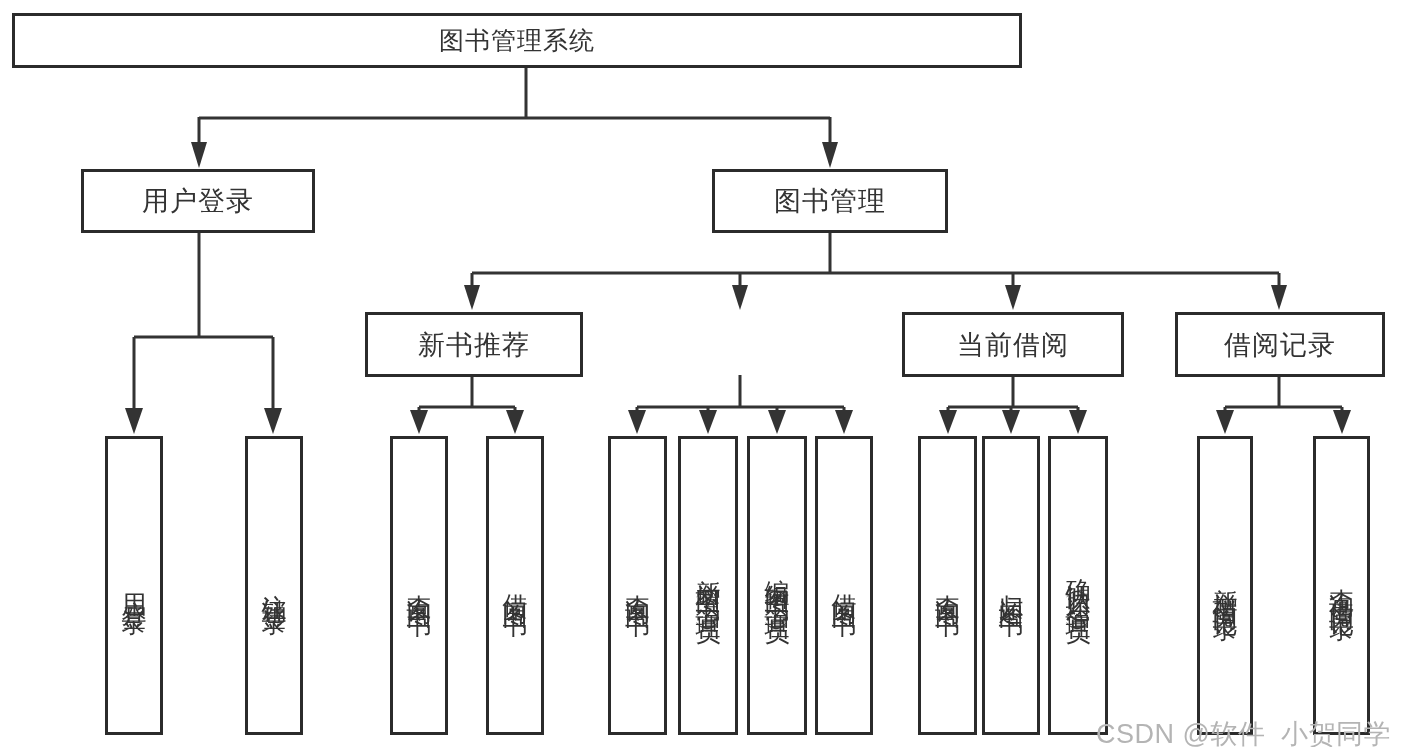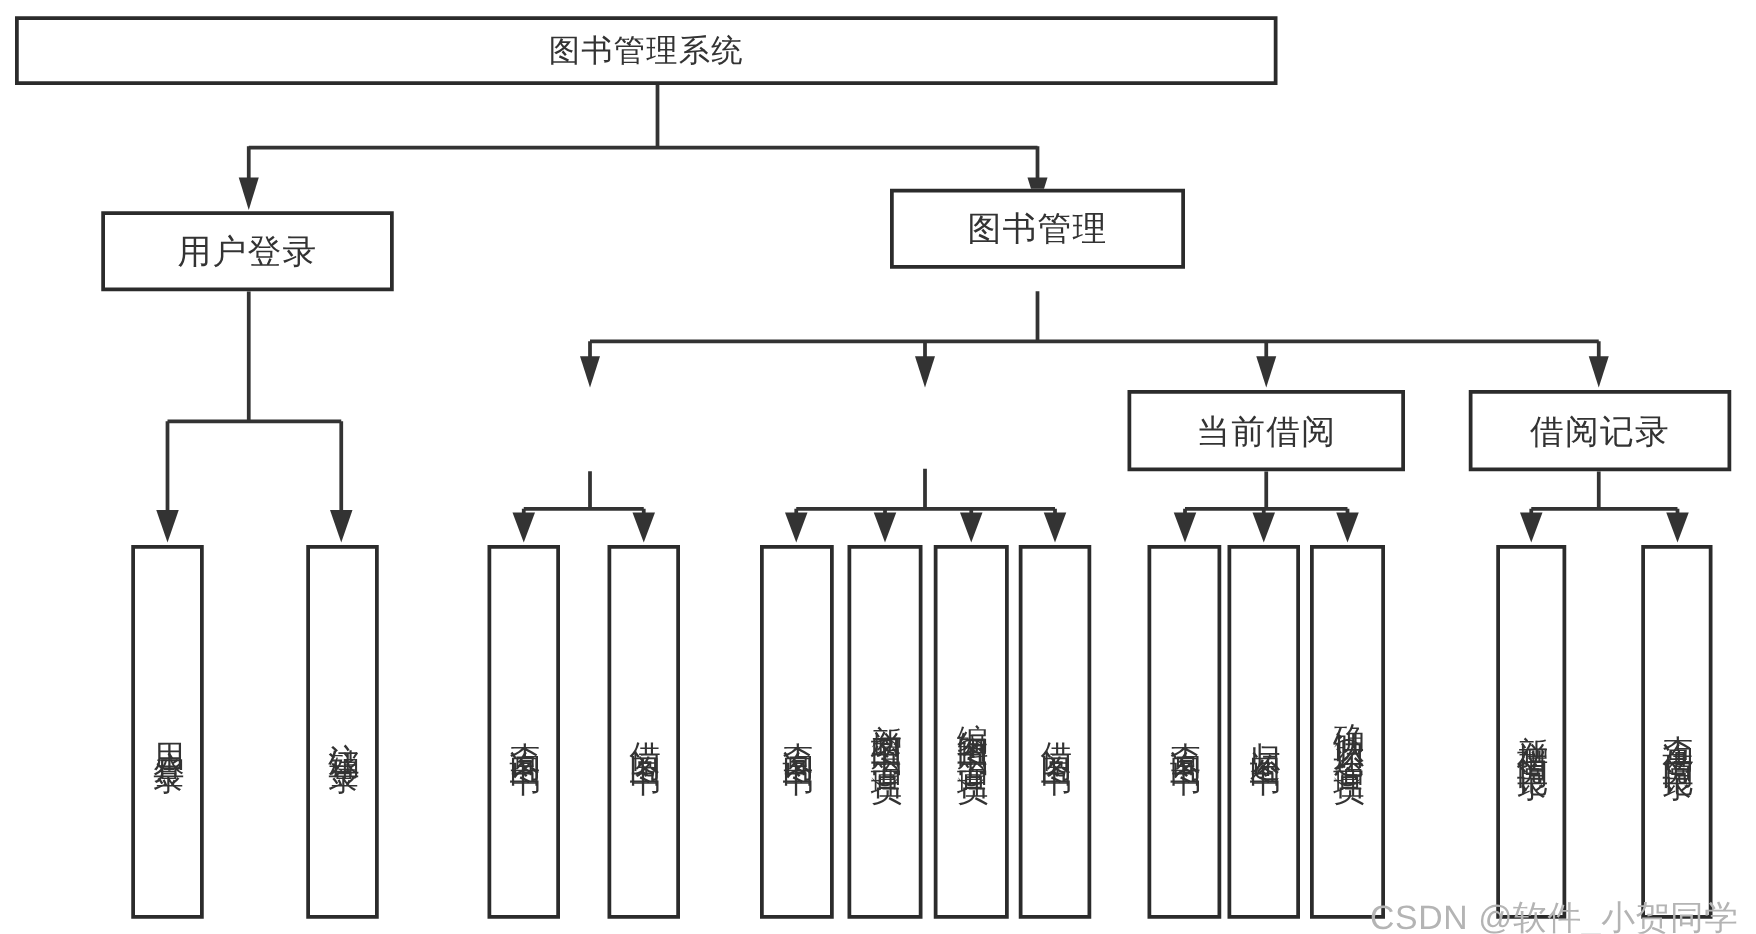--- a/index.html
+++ b/index.html
@@ -77,24 +77,27 @@
     </g>
   </svg>
 
   <div class="node root-node" style="left:12px;top:13px;width:1010px;height:55px">
     <span class="lbl">图书管理系统</span>
   </div>
 
   <div class="node h-node" style="left:81px;top:169px;width:234px;height:64px">
     <span class="lbl">用户登录</span>
   </div>
-  <div class="node h-node" style="left:712px;top:151px;width:236px;height:64px">
+  <div class="node h-node" style="left:712px;top:169px;width:236px;height:64px">
     <span class="lbl">图书管理</span>
   </div>
 
+  <div class="node h-node" style="left:365px;top:312px;width:218px;height:65px">
+    <span class="lbl">新书推荐</span>
+  </div>
   <div class="node h-node" style="left:902px;top:312px;width:222px;height:65px">
     <span class="lbl">当前借阅</span>
   </div>
   <div class="node h-node" style="left:1175px;top:312px;width:210px;height:65px">
     <span class="lbl">借阅记录</span>
   </div>
 
   <div class="node leaf" style="left:105px;width:58px">
     <span class="lbl">用户登录</span>
   </div>

